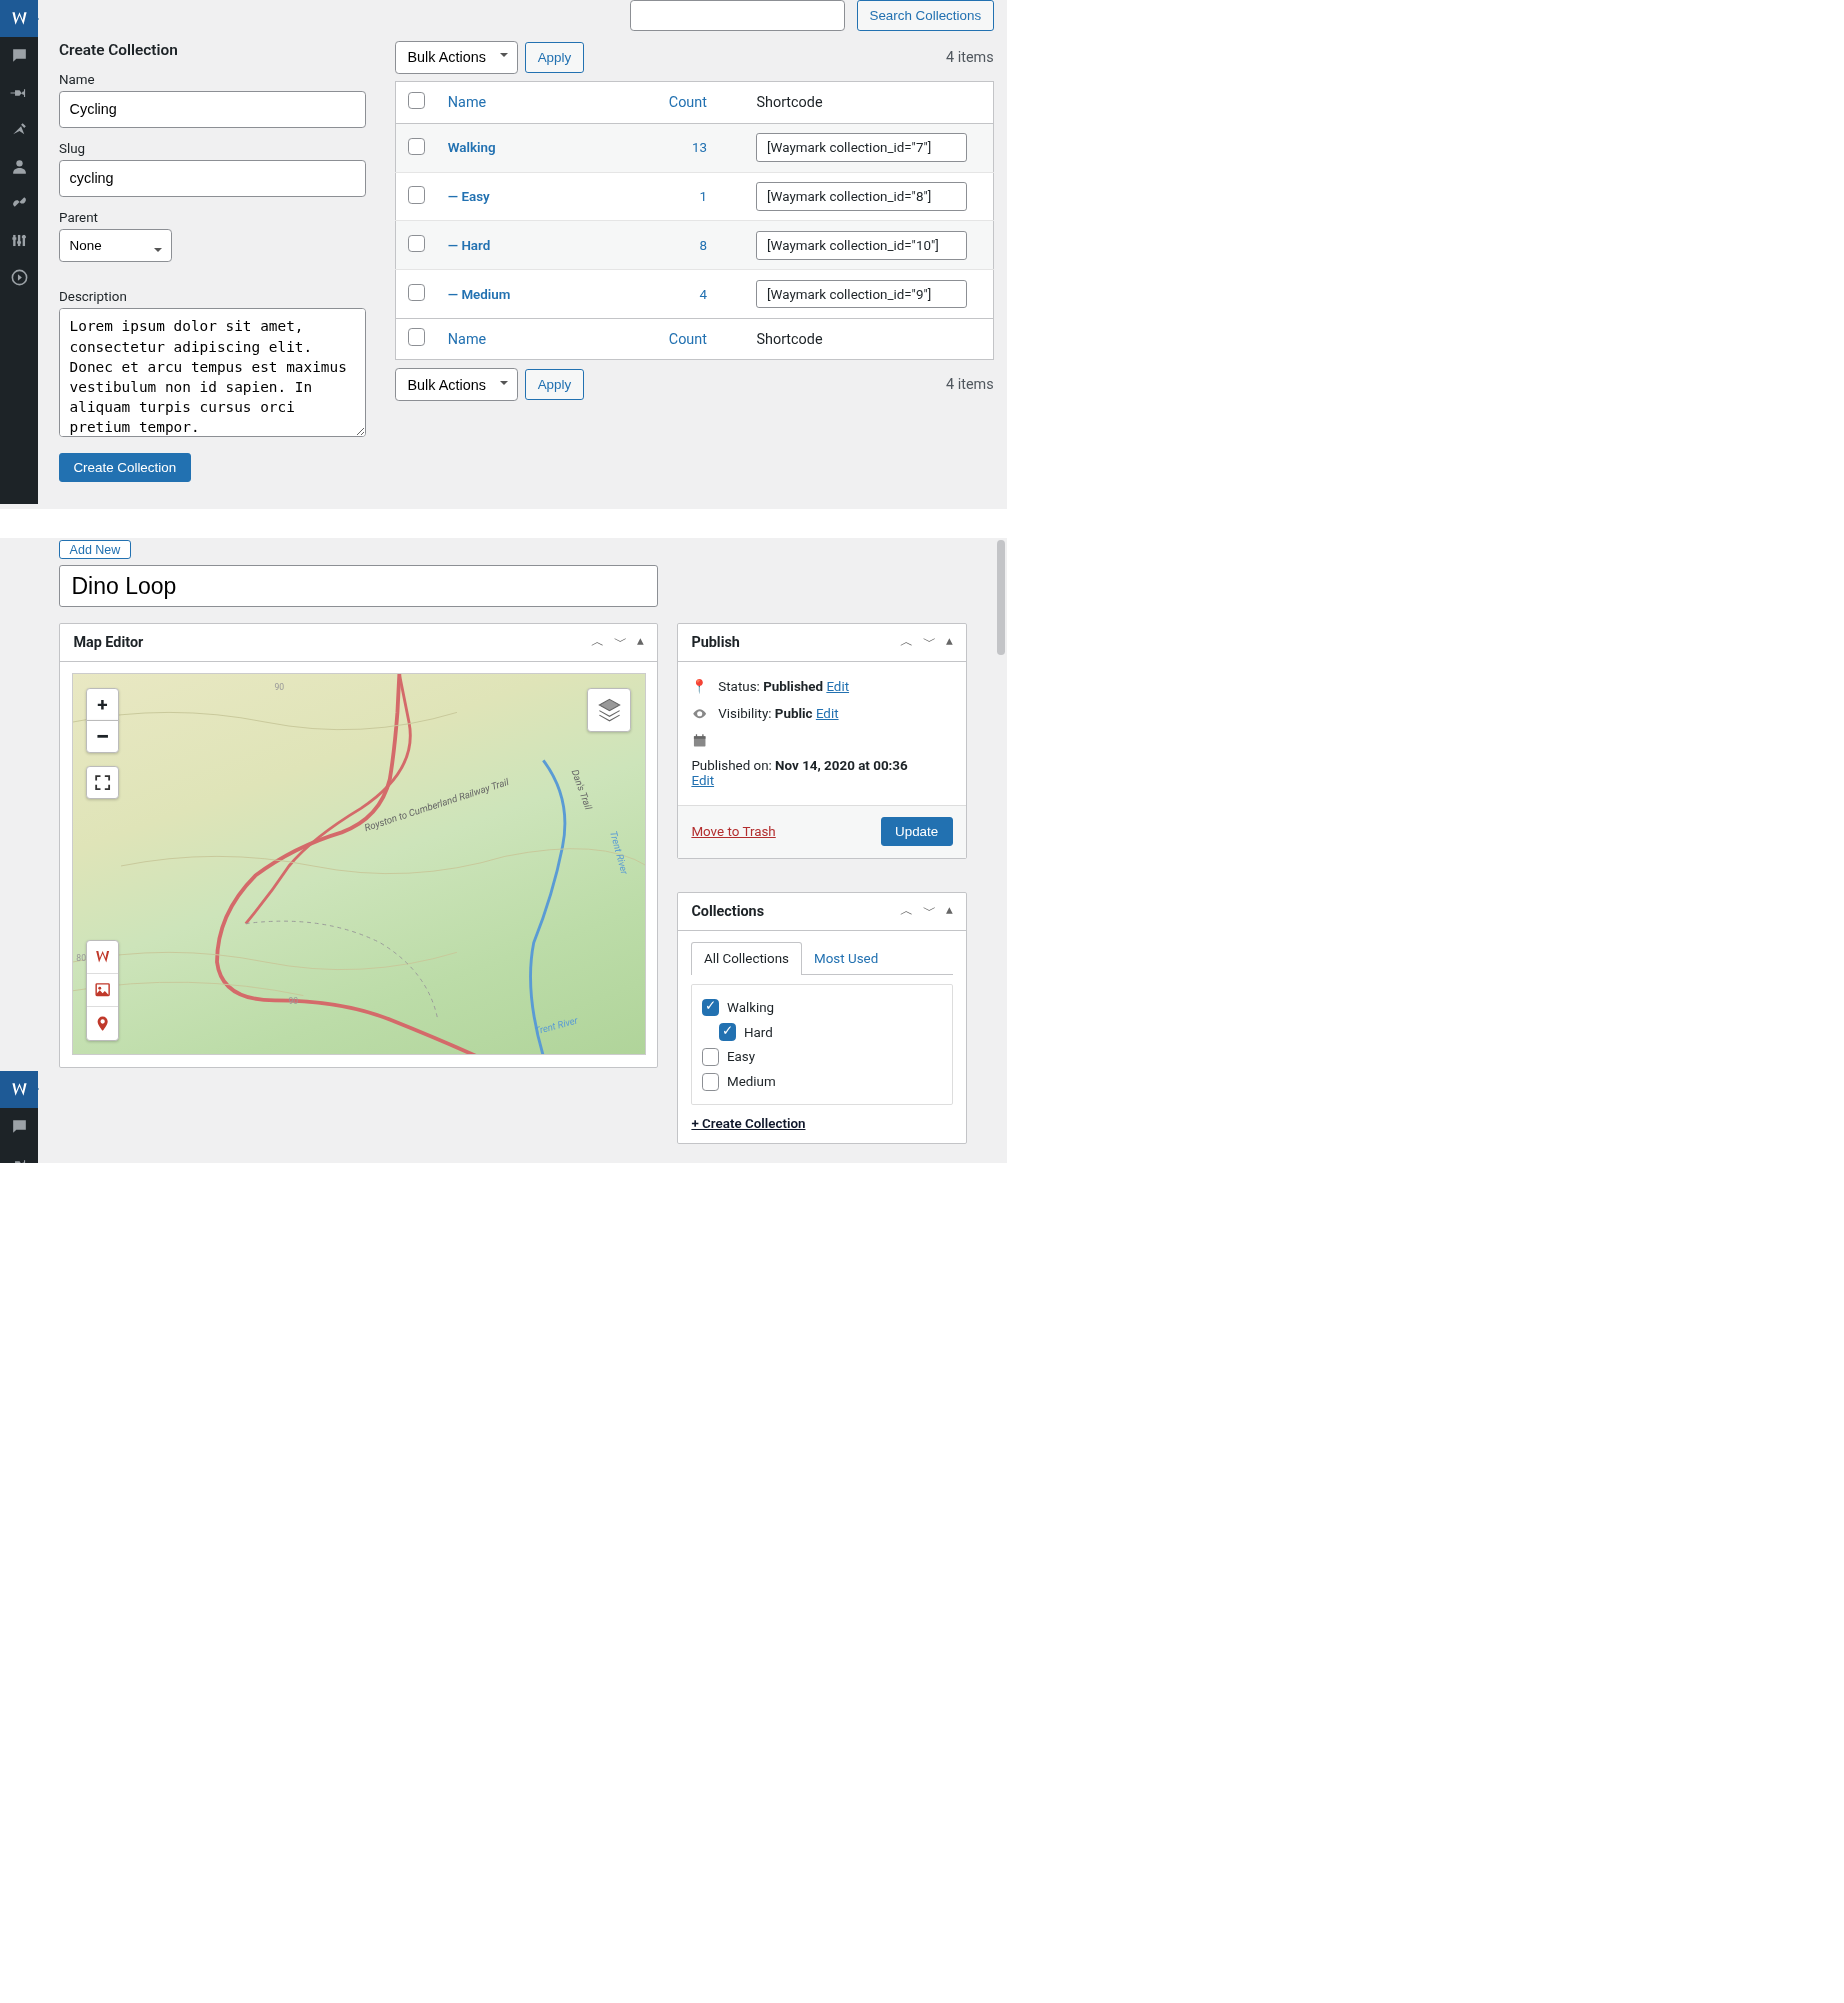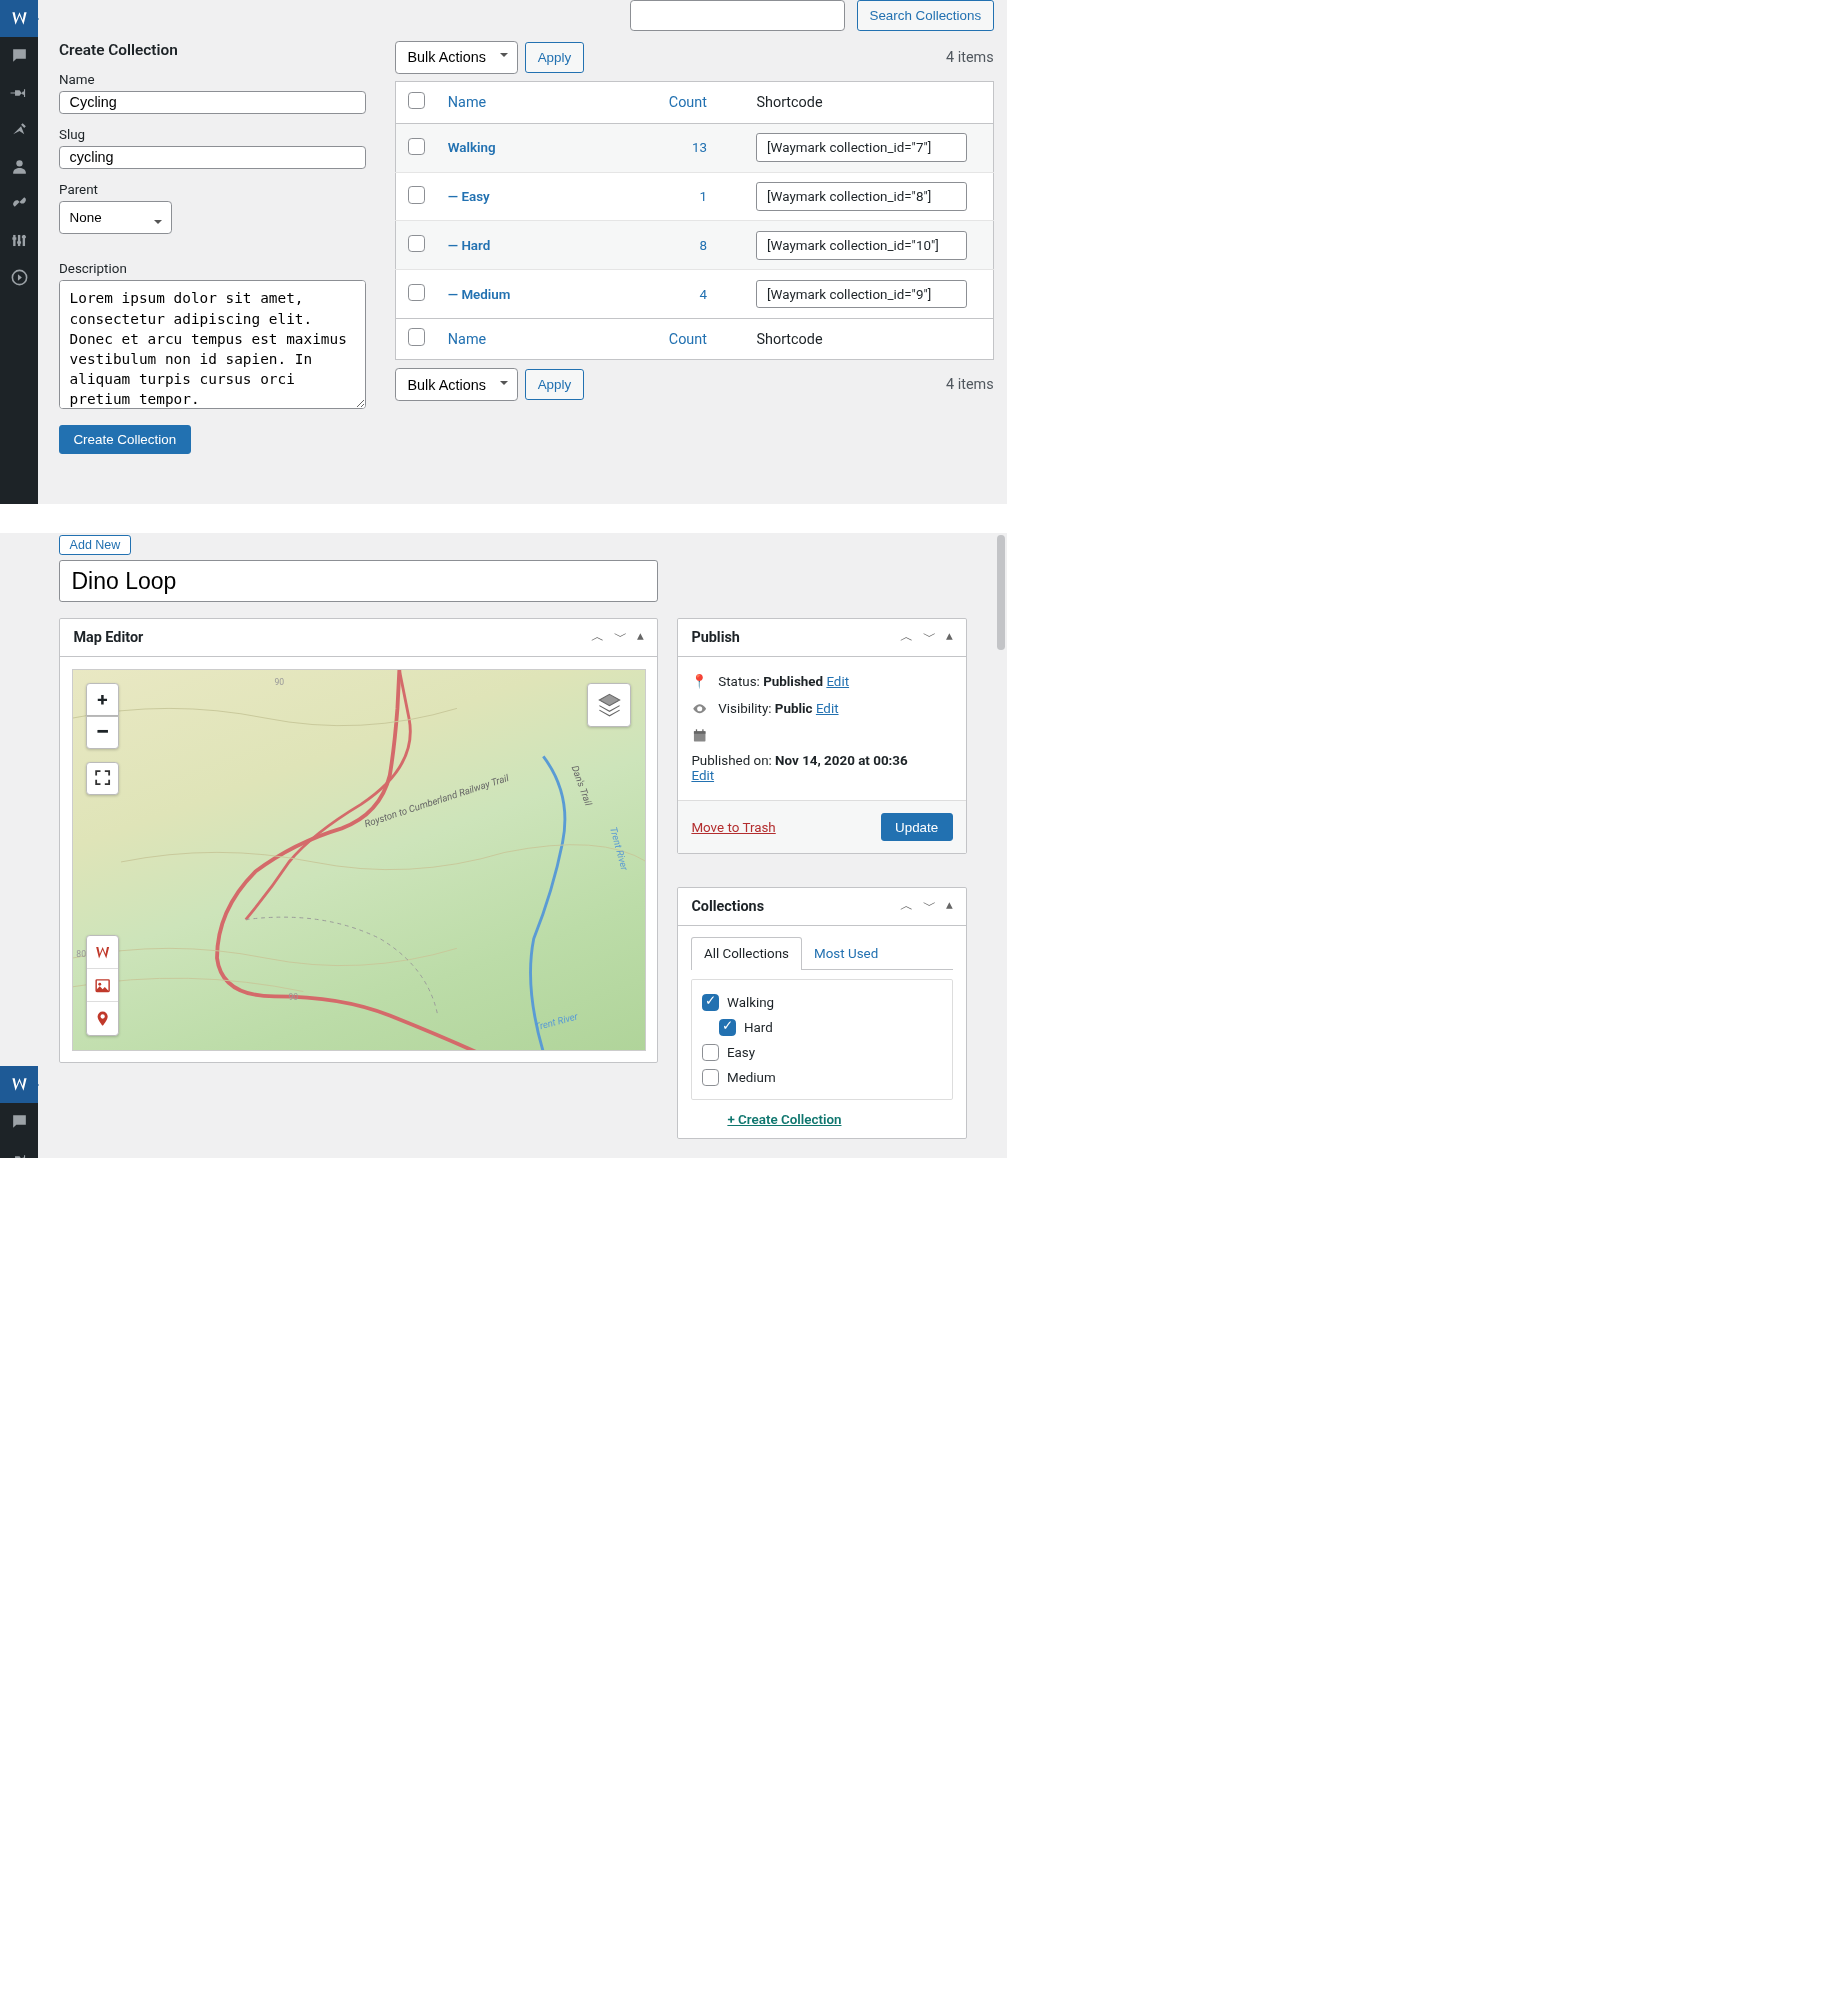--- a/index.html
+++ b/index.html
@@ -19,21 +19,21 @@
 .search-input { border: 1px solid #8c8f94; border-radius: 3.8px; padding: 3.8px 7.7px; width: 215px; height: 31px; font-size: 13.4px; }
 .btn-secondary { border: 1px solid #2271b1; color: #2271b1; background: #f6f7f7; border-radius: 2.9px; padding: 3.8px 11.5px; height: 31px; font-size: 13.4px; cursor: pointer; }
 .btn-primary { background: #2271b1; color: #fff; border: 1px solid #2271b1; border-radius: 2.9px; padding: 5.8px 13.4px; font-size: 13.4px; cursor: pointer; }
 
 .cols { display: flex; gap: 29px; padding: 0 13.4px 0 21px; }
 .leftcol { width: 307px; }
 .rightcol { flex: 1; }
 
 .leftcol h2 { font-size: 15.4px; font-weight: 600; margin-bottom: 13.4px; }
 .field-label { font-size: 13.4px; margin-bottom: 3.8px; display: block; }
-.field-input { width: 100%; border: 1px solid #8c8f94; border-radius: 3.8px; padding: 5.8px 9.6px; font-size: 14.4px; margin-bottom: 13.4px; height: 23px; }
+.field-input { width: 100%; border: 1px solid #8c8f94; border-radius: 3.8px; padding: 5.8px 9.6px; font-size: 14.4px; margin-bottom: 13.4px; height: 37px; }
 .field-select { width: 113px; border: 1px solid #8c8f94; border-radius: 3.8px; padding: 3.8px 25px 3.8px 9.6px; font-size: 13.4px; margin-bottom: 13.4px; height: 33px; appearance: none; background: #fff; position: relative; }
 .select-wrap { position: relative; display: inline-block; margin-bottom: 13.4px; }
 .select-wrap::after { content: ''; position: absolute; right: 9.6px; top: 50%; transform: translateY(-50%); border: 4.8px solid transparent; border-top-color: #555; pointer-events: none; }
 .field-textarea { width: 100%; border: 1px solid #8c8f94; border-radius: 3.8px; padding: 7.7px 9.6px; font-size: 14.4px; margin-bottom: 13.4px; height: 129px; resize: both; line-height: 1.4; }
 
 .actions-row { display: flex; align-items: center; justify-content: space-between; margin-bottom: 7.7px; }
 .bulk-wrap { display: flex; gap: 7.7px; align-items: center; }
 .bulk-select { border: 1px solid #8c8f94; border-radius: 3.8px; padding: 3.8px 29px 3.8px 11.5px; height: 33px; font-size: 14.4px; appearance: none; background: #fff; }
 .items-count { color: #50575e; font-size: 14.4px; }
 
@@ -93,21 +93,21 @@
 .coll-tabs { display: flex; border-bottom: 1px solid #c3c4c7; margin-bottom: 9.6px; }
 .coll-tab { padding: 7.7px 11.5px; font-size: 13.4px; border: 1px solid transparent; border-bottom: none; cursor: pointer; }
 .coll-tab.active { border-color: #c3c4c7; background: #fff; margin-bottom: -1px; border-radius: 2.9px 2.9px 0 0; }
 .coll-tab.inactive { color: #2271b1; }
 .coll-list { border: 1px solid #ddd; border-radius: 1.9px; padding: 9.6px; }
 .coll-item { display: flex; align-items: center; gap: 7.7px; padding: 3.8px 0; font-size: 13.4px; }
 .coll-item.indent { margin-left: 17px; }
 .cb2 { width: 17.3px; height: 17.3px; border: 1px solid #8c8f94; border-radius: 3.8px; appearance: none; cursor: pointer; background: #fff; position: relative; }
 .cb2:checked { background: #2271b1; border-color: #2271b1; }
 .cb2:checked::after { content: '✓'; color: #fff; position: absolute; left: 1.9px; top: -1.9px; font-size: 13.4px; }
-.create-coll-link { color: #0f766e; text-decoration: underline; font-weight: 600; font-size: 13.4px; display: inline-block; margin-top: 11.5px; margin-left: 36px; }
+.create-coll-link { color: #0f172a; text-decoration: underline; font-weight: 600; font-size: 13.4px; display: inline-block; margin-top: 11.5px; }
 
 
 .trail { position: absolute; pointer-events: none; }
 .map-label { position: absolute; font-size: 9.6px; color: #666; font-style: italic; transform-origin: center; }
 .contour-num { position: absolute; font-size: 8.6px; color: #999; }
 </style>
 </head>
 <body>
 
 <div class="outer">

